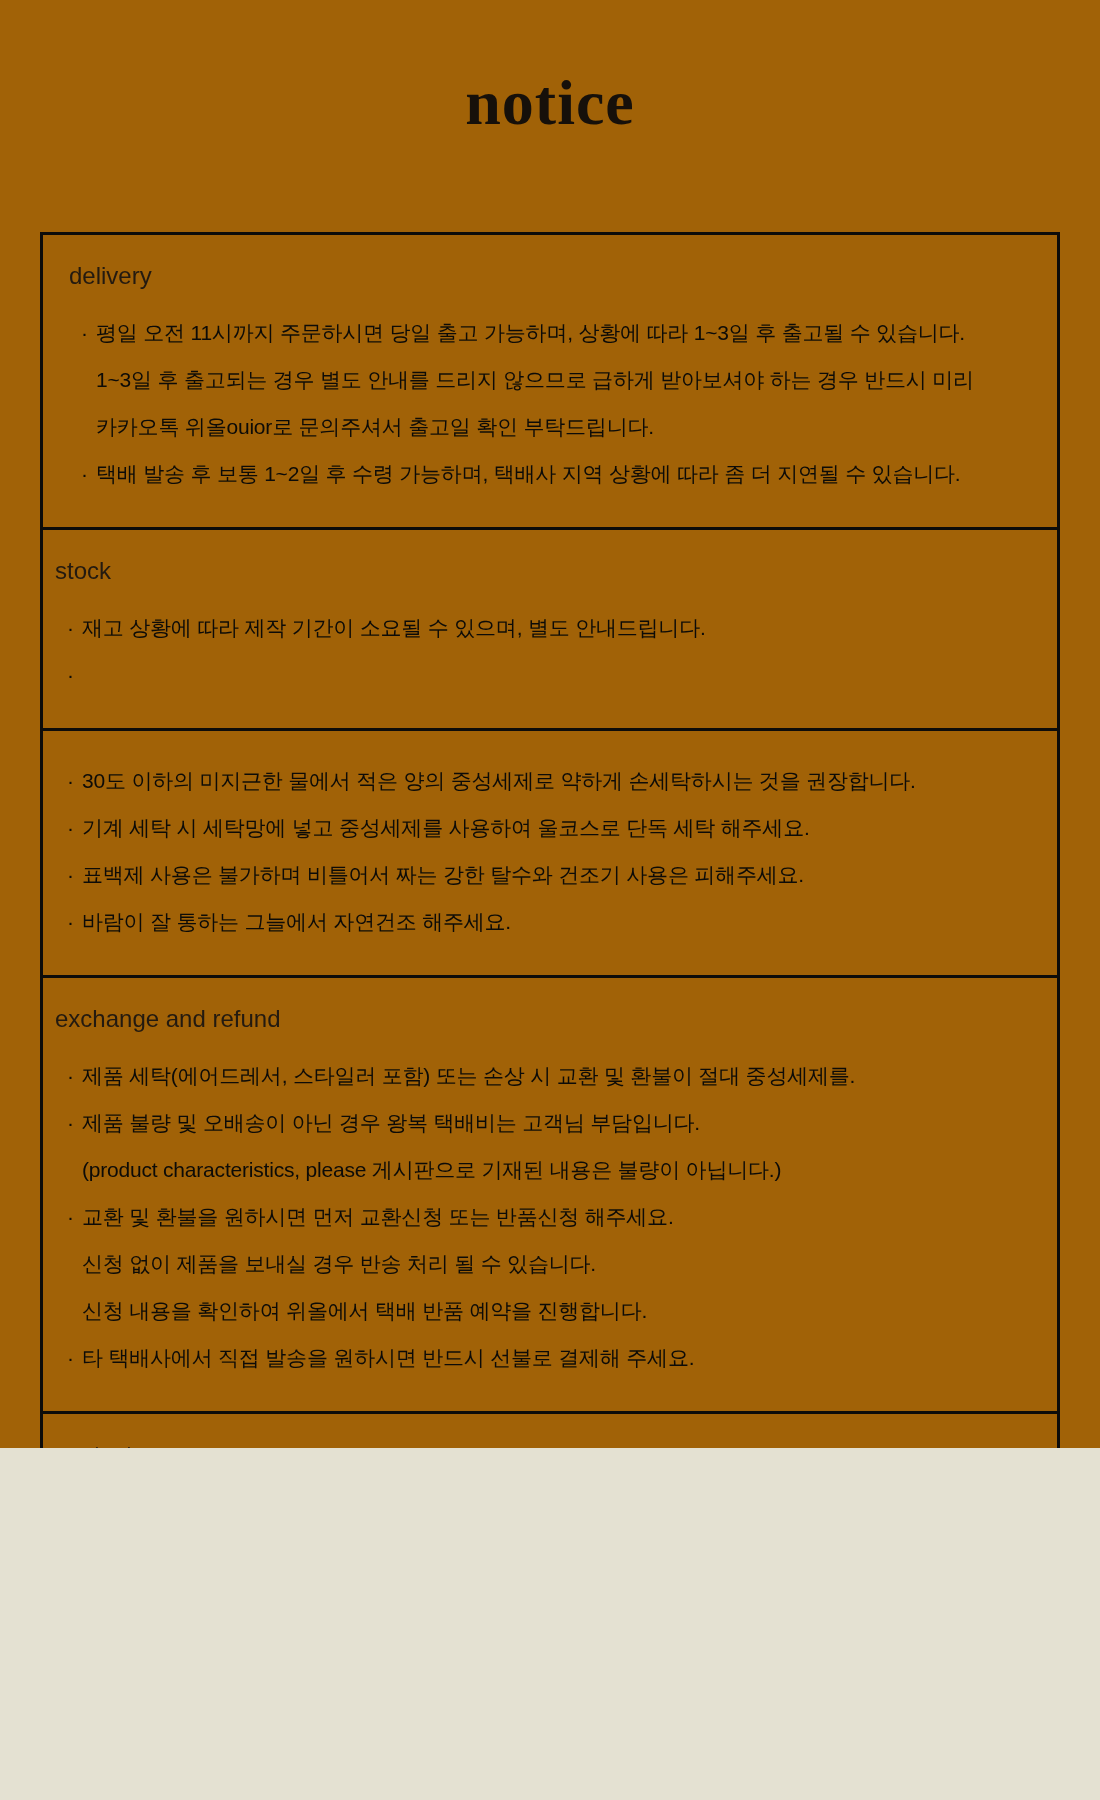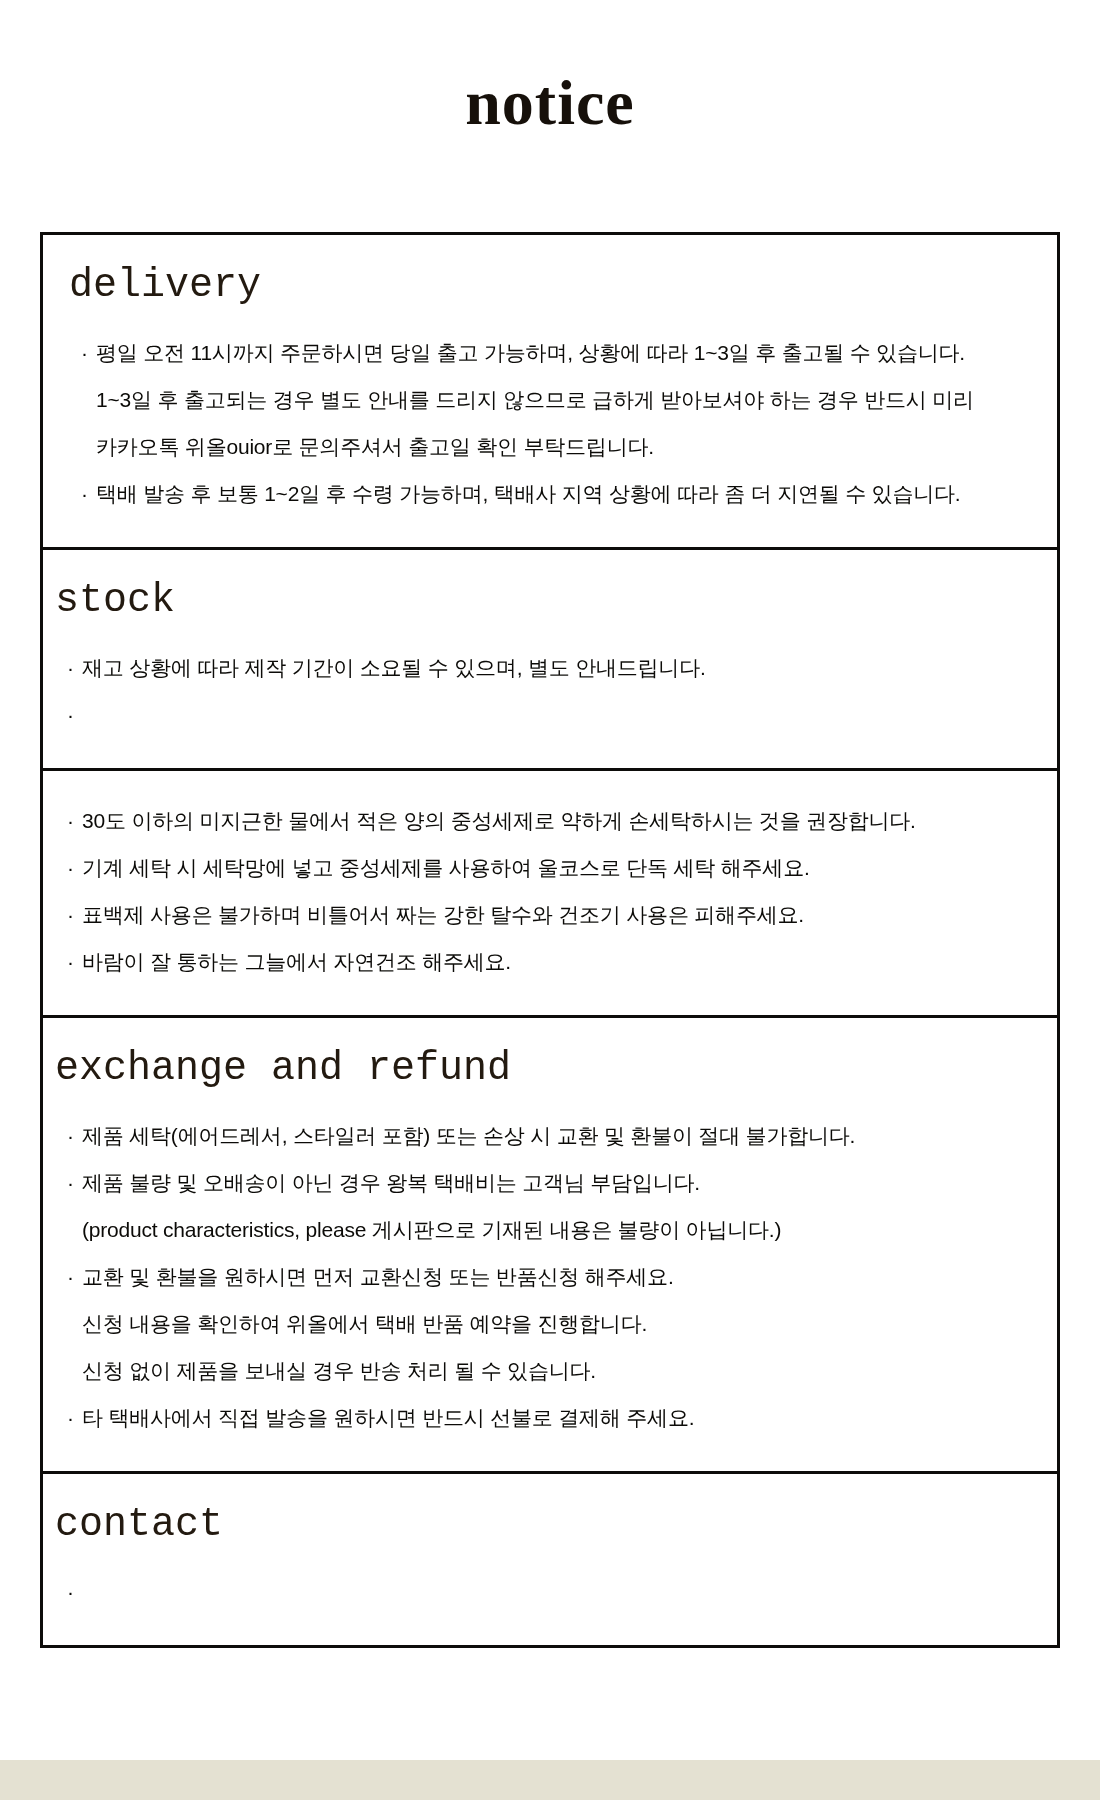--- a/index.html
+++ b/index.html
@@ -3,22 +3,22 @@
 <meta charset="utf-8">
 <style>
   * { box-sizing: border-box; margin: 0; padding: 0; }
   html, body {
     width: 1100px;
     background: #e4e1d2;
     font-family: "Liberation Sans", sans-serif;
   }
   .page {
     width: 1100px;
-    height: 1760px;
-    background: #ffffff;
+    height: 1448px;
+    background: #a16207;
     overflow: hidden;
   }
   .page-title {
     padding-top: 66px;
     text-align: center;
     font-family: "Liberation Serif", serif;
     font-weight: 600;
     font-size: 64px;
     letter-spacing: 1px;
     color: #16100a;
@@ -28,23 +28,23 @@
     border: 3px solid #0d0c0a;
   }
   .section {
     padding: 26px 30px 30px 26px;
   }
   .section + .section {
     border-top: 3px solid #0d0c0a;
     padding-left: 12px;
   }
   .section-title {
-    font-family: Liberation Mono, monospace;
+    font-family: Liberation Sans, sans-serif;
     font-weight: 500;
-    font-size: 40px;
+    font-size: 24px;
     line-height: 1.25;
     color: #231a10;
     margin: 0 0 18px 0;
   }
   .lines {
     padding-left: 12px;
   }
   .line {
     display: flex;
     align-items: baseline;
@@ -125,41 +125,41 @@
           <span class="line-text">바람이 잘 통하는 그늘에서 자연건조 해주세요.</span>
         </div>
       </div>
     </section>
 
     <section class="section">
       <h2 class="section-title">exchange and refund</h2>
       <div class="lines">
         <div class="line">
           <span class="bullet">·</span>
-          <span class="line-text">제품 세탁(에어드레서, 스타일러 포함) 또는 손상 시 교환 및 환불이 절대 불가합니다.</span>
+          <span class="line-text">제품 세탁(에어드레서, 스타일러 포함) 또는 손상 시 교환 및 환불이 절대 중성세제를.</span>
         </div>
         <div class="line">
           <span class="bullet">·</span>
           <span class="line-text">제품 불량 및 오배송이 아닌 경우 왕복 택배비는 고객님 부담입니다.</span>
         </div>
         <div class="line">
           <span class="bullet"></span>
           <span class="line-text">(product characteristics, please 게시판으로 기재된 내용은 불량이 아닙니다.)</span>
         </div>
         <div class="line">
           <span class="bullet">·</span>
           <span class="line-text">교환 및 환불을 원하시면 먼저 교환신청 또는 반품신청 해주세요.</span>
         </div>
         <div class="line">
           <span class="bullet"></span>
-          <span class="line-text">신청 내용을 확인하여 위올에서 택배 반품 예약을 진행합니다.</span>
+          <span class="line-text">신청 없이 제품을 보내실 경우 반송 처리 될 수 있습니다.</span>
         </div>
         <div class="line">
           <span class="bullet"></span>
-          <span class="line-text">신청 없이 제품을 보내실 경우 반송 처리 될 수 있습니다.</span>
+          <span class="line-text">신청 내용을 확인하여 위올에서 택배 반품 예약을 진행합니다.</span>
         </div>
         <div class="line">
           <span class="bullet">·</span>
           <span class="line-text">타 택배사에서 직접 발송을 원하시면 반드시 선불로 결제해 주세요.</span>
         </div>
       </div>
     </section>
 
     <section class="section">
       <h2 class="section-title">contact</h2>

